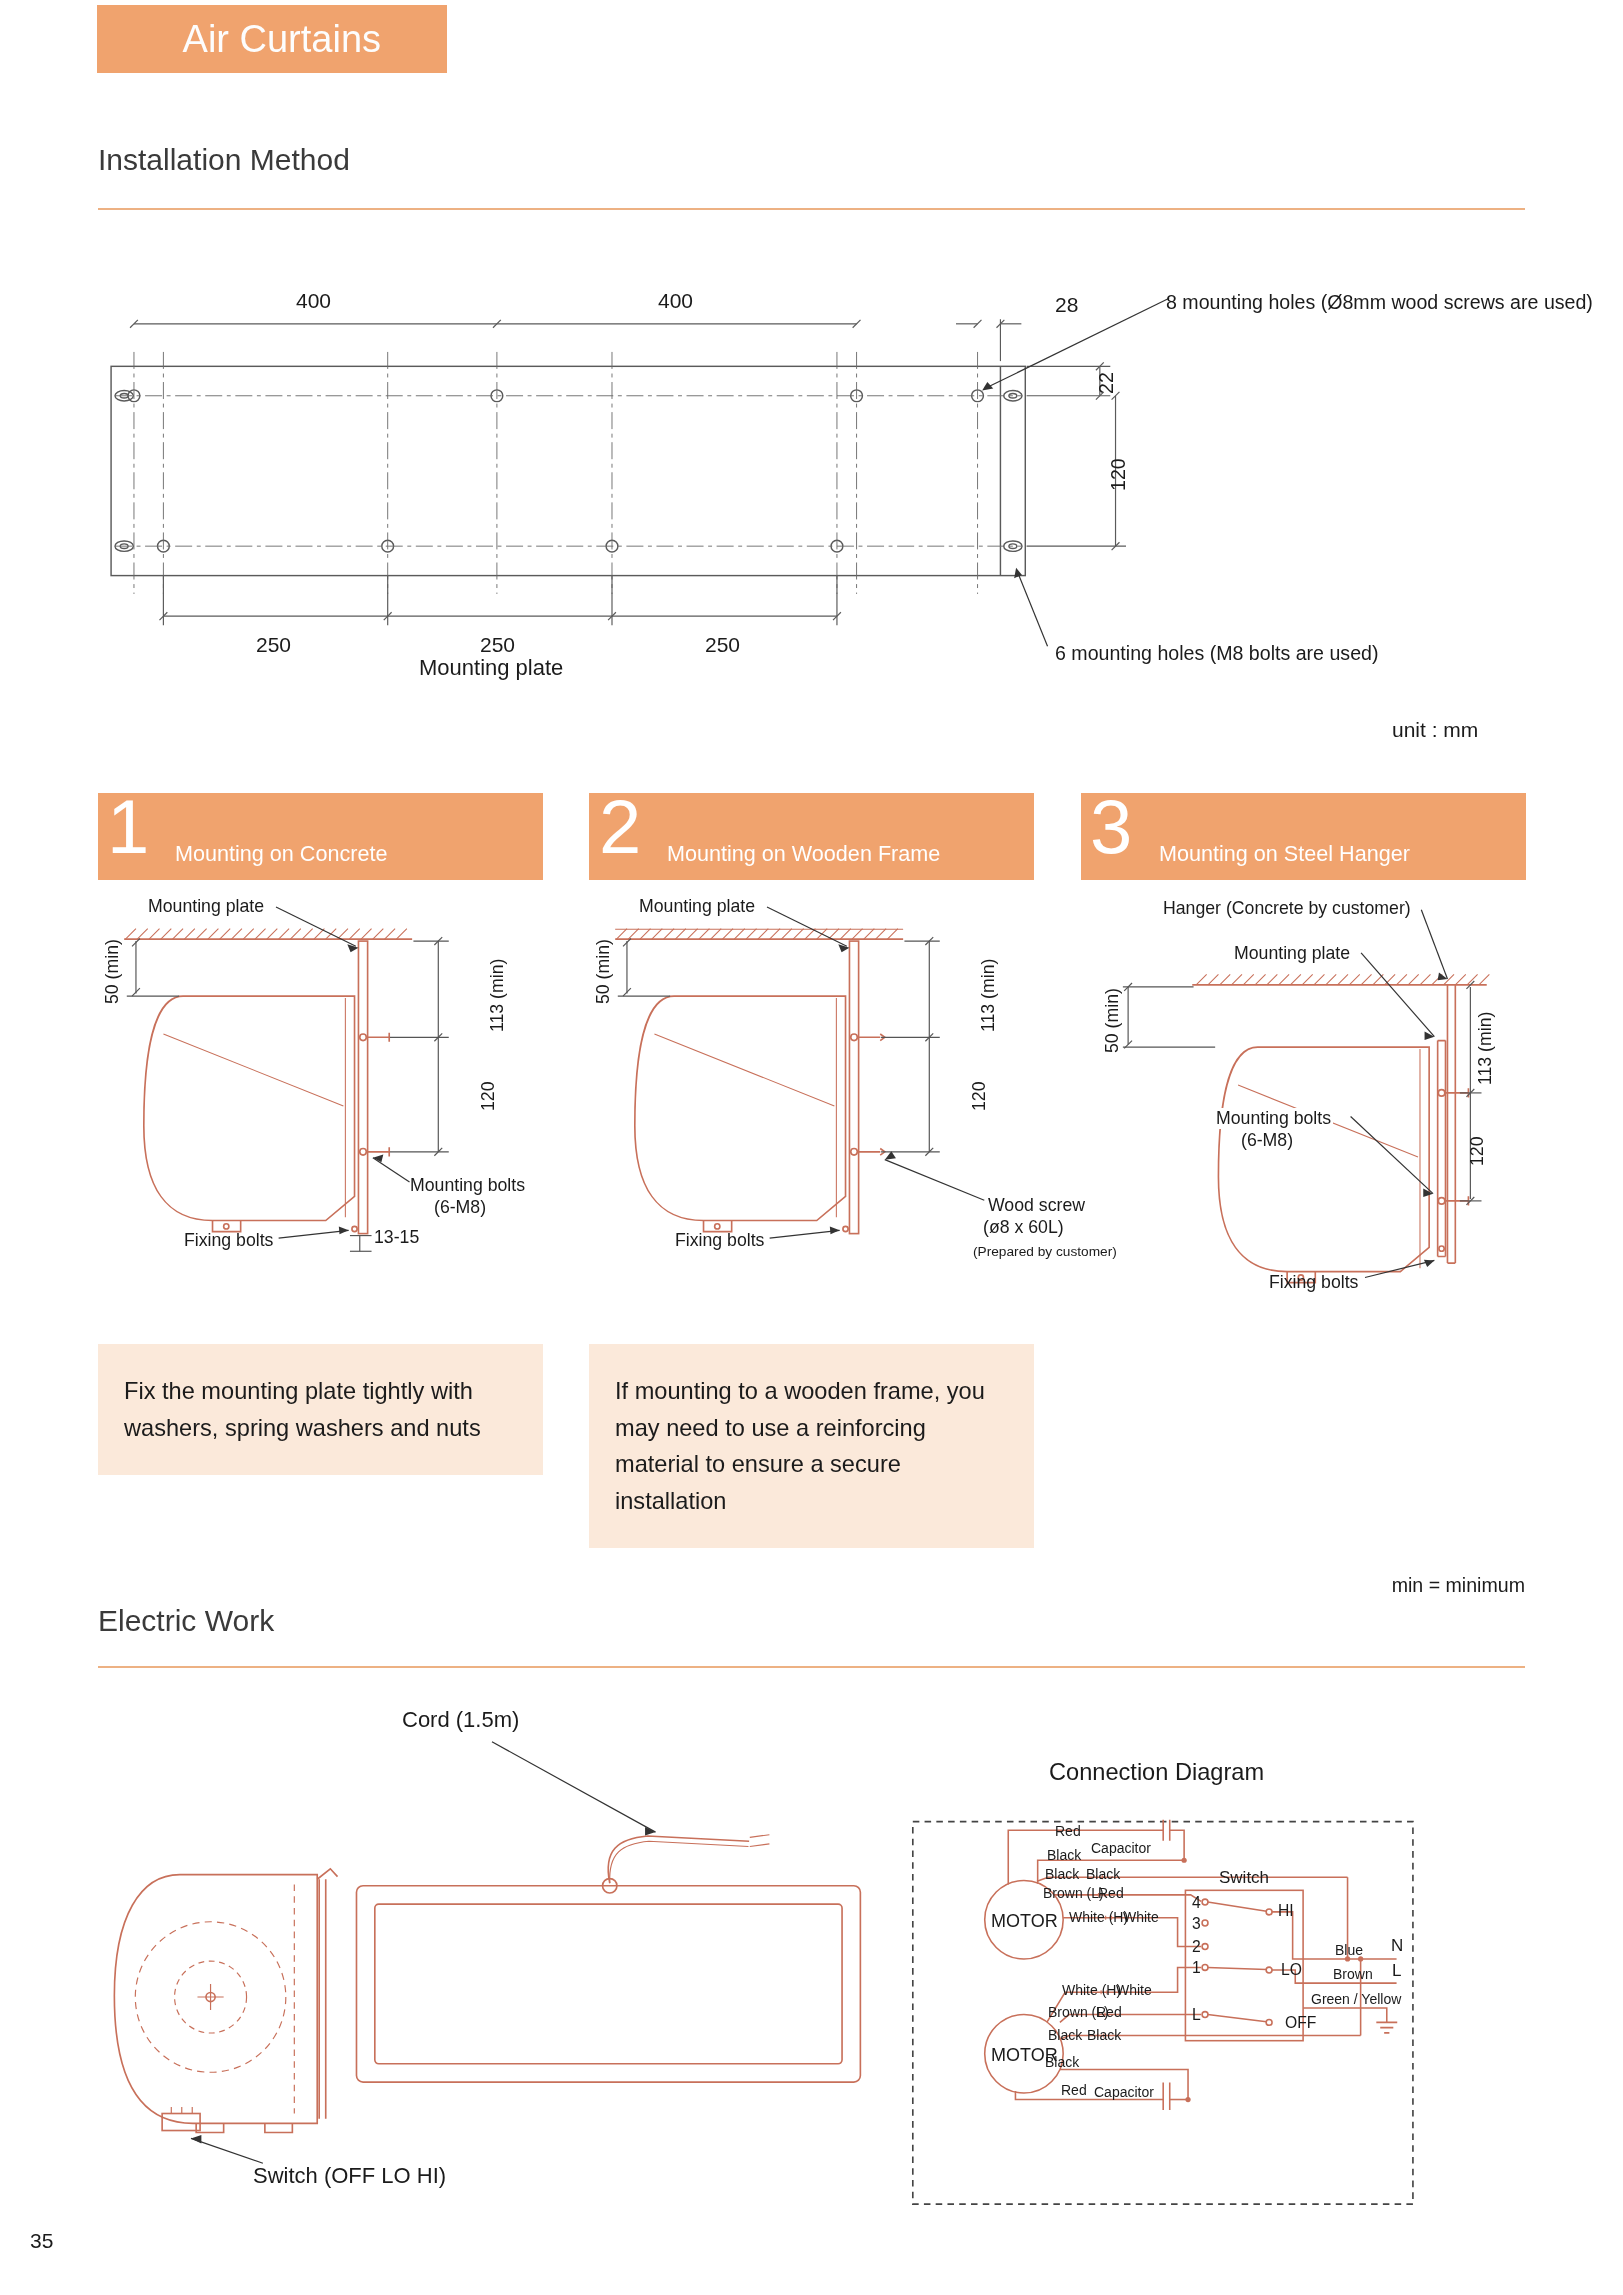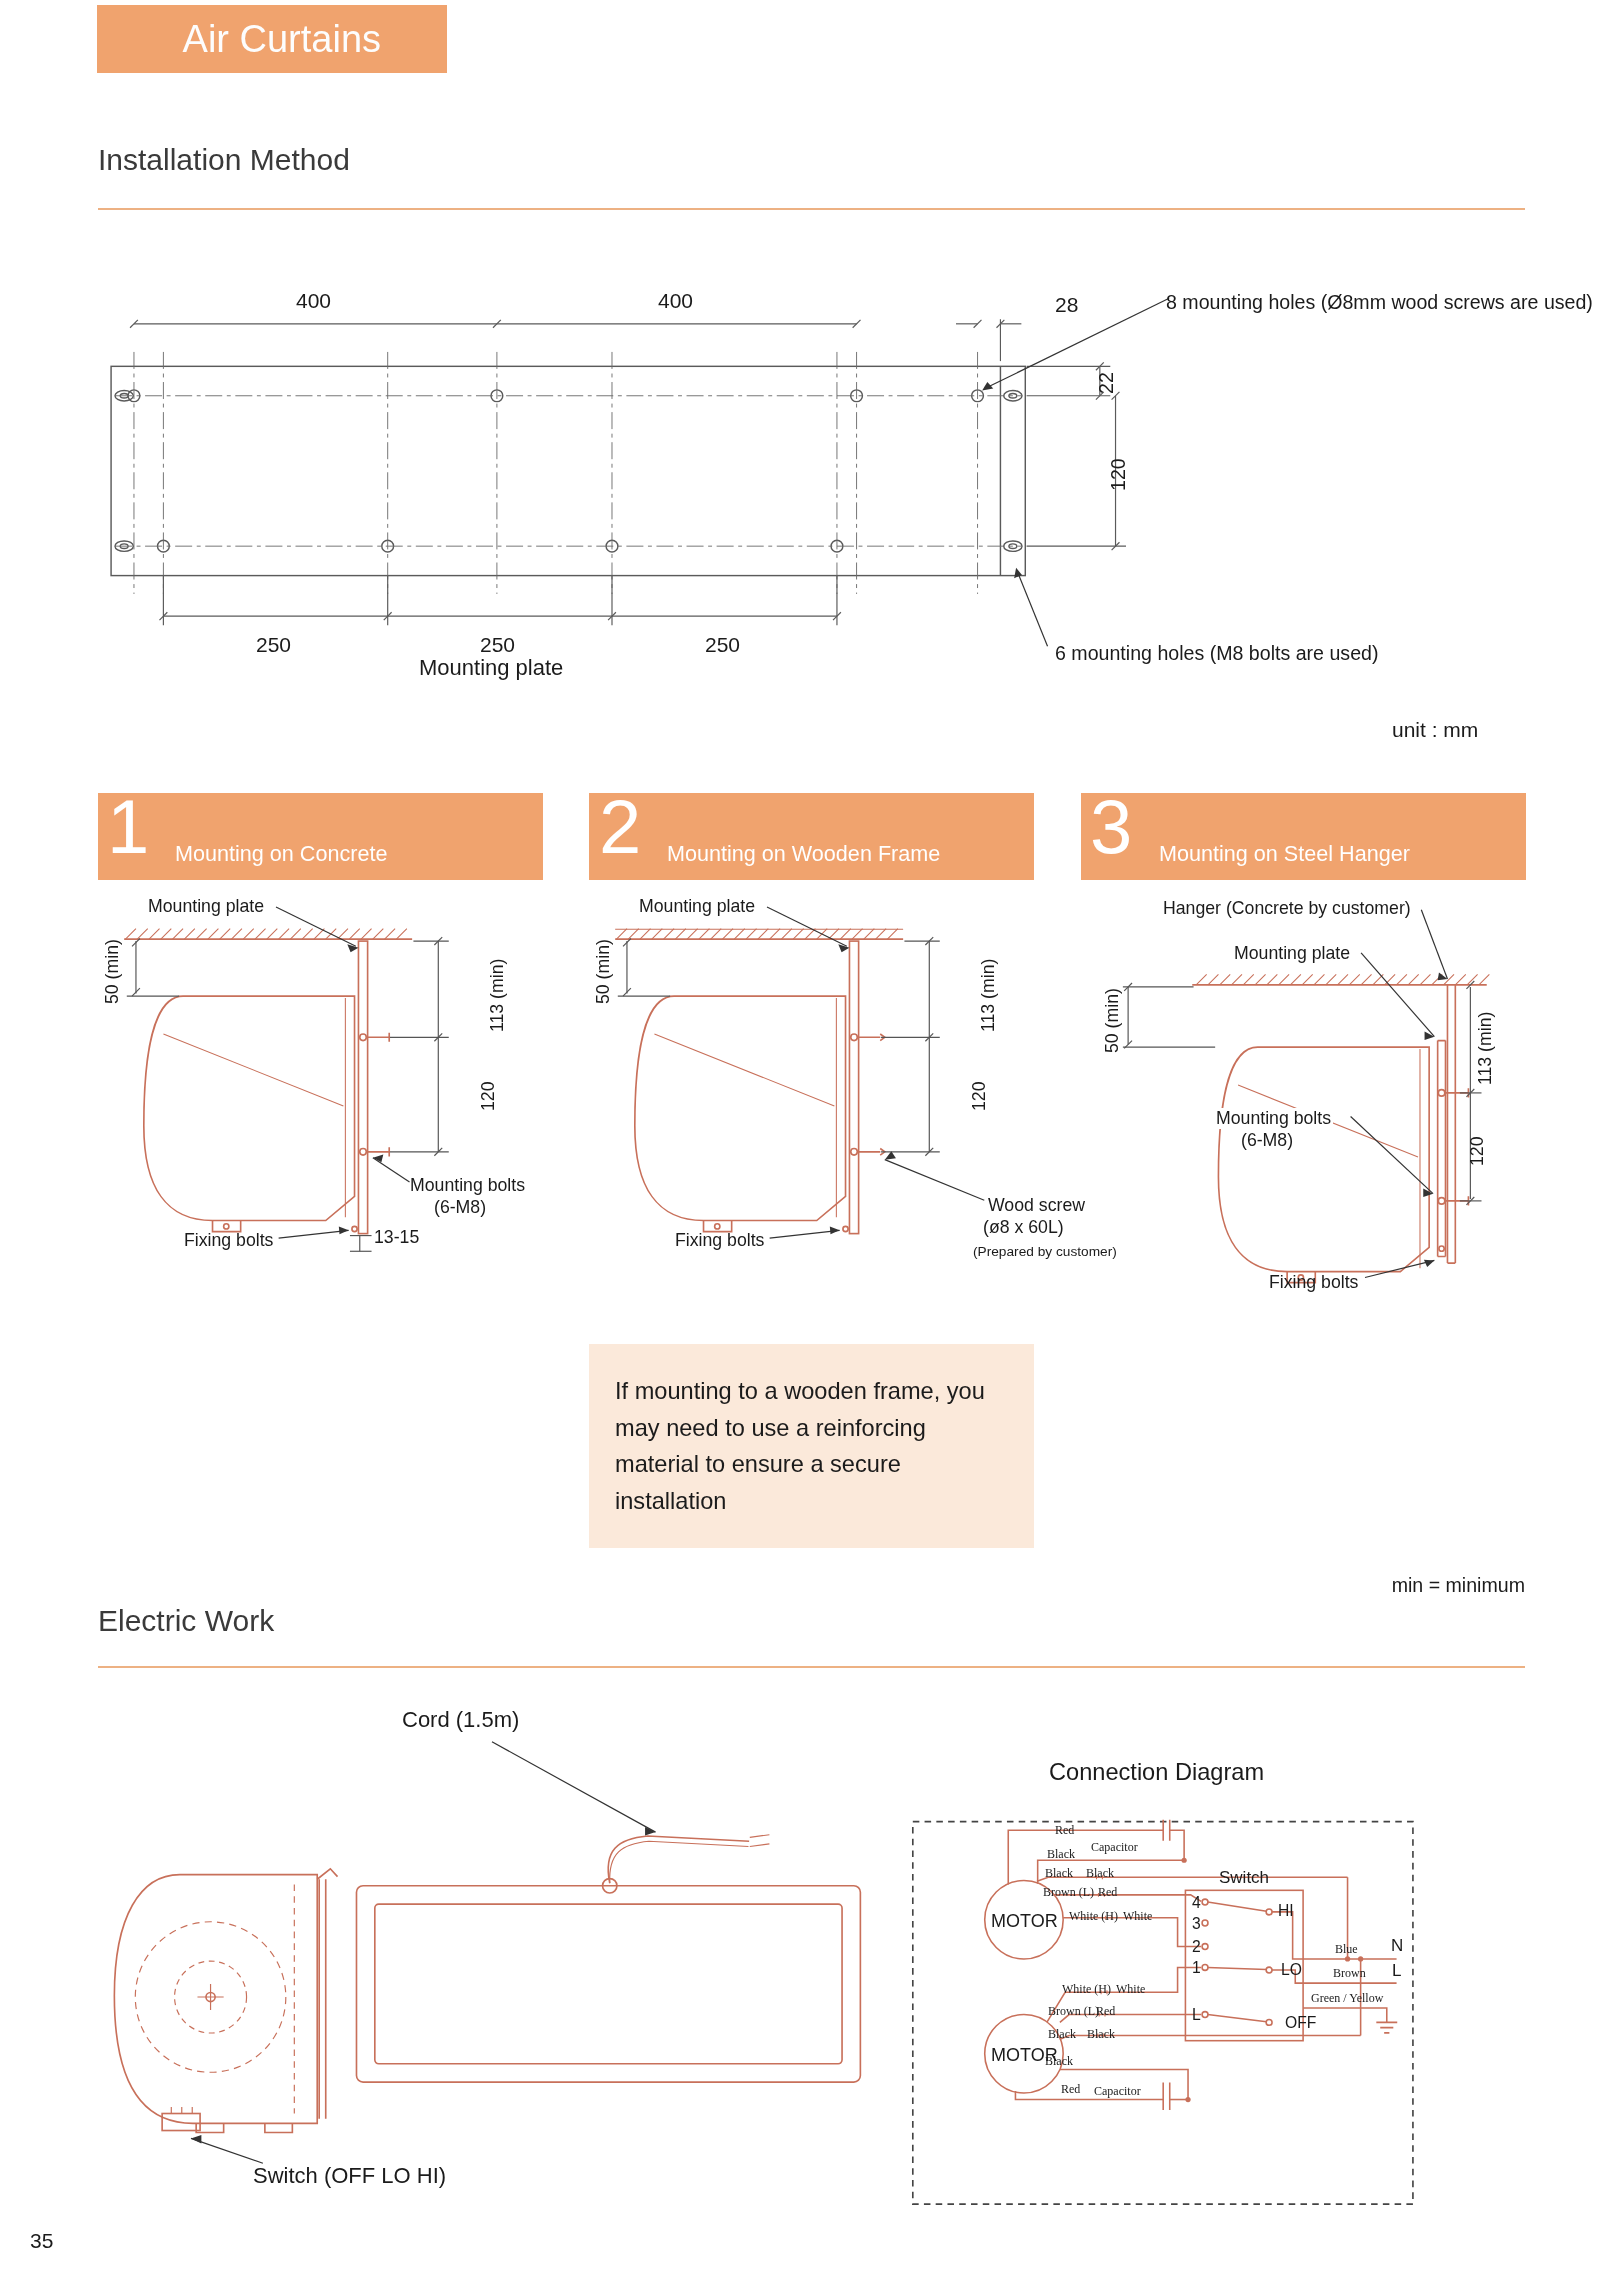--- a/index.html
+++ b/index.html
@@ -5,21 +5,21 @@
   html,body{margin:0;padding:0;background:#fff;}
   .page{position:relative;width:1624px;height:2295px;background:#fff;overflow:hidden;
         font-family:"Liberation Sans", sans-serif;color:#1b1b1b;}
   .badge{position:absolute;left:97px;top:5.2px;width:350px;height:68px;background:#F0A36E;
          color:#FDFDFD;font-size:38px;line-height:68px;padding-left:19.6px;box-sizing:border-box;text-align:center;}
   .h{position:absolute;font-size:30px;color:#3a3a3a;}
   .rule{position:absolute;left:98px;width:1427px;height:2px;background:#EDB183;}
   .L{position:absolute;font-size:17.7px;color:#1b1b1b;white-space:nowrap;line-height:1.2;}
   .V{position:absolute;font-size:17.7px;color:#1b1b1b;white-space:nowrap;line-height:1;
      transform:rotate(-90deg);transform-origin:0 0;}
-  .s21{font-size:13.7px;} .s22{font-size:12px;font-family:Liberation Serif, serif;} .s24{font-size:15.7px;} .s26{font-size:17px;}
+  .s21{font-size:13.7px;} .s22{font-size:14px;} .s24{font-size:15.7px;} .s26{font-size:17px;}
   .s28{font-size:18px;} .s30{font-size:19.6px;} .s32{font-size:21px;} .s34{font-size:22px;} .s36{font-size:23.6px;}
   .band{position:absolute;width:445px;height:87px;background:#F0A36E;}
   .num{position:absolute;color:#fff;font-size:76px;line-height:1;}
   .btitle{position:absolute;color:#fff;font-size:21.6px;white-space:nowrap;}
   .dbox{position:absolute;width:445px;background:#FBE9DA;color:#1b1b1b;font-size:23.6px;
         line-height:1.55;padding:29px 26px;box-sizing:border-box;}
   .wbg{background:#fff;padding:0 2px;}
   svg{position:absolute;}
 </style>
 </head>
@@ -276,20 +276,21 @@
   </svg>
   <div class="L" style="left:1163px;top:898px;">Hanger (Concrete by customer)</div>
   <div class="L" style="left:1234px;top:943px;">Mounting plate</div>
   <div class="V" style="left:1104px;top:1053px;">50 (min)</div>
   <div class="V" style="left:1477px;top:1085px;">113 (min)</div>
   <div class="V" style="left:1469px;top:1166px;">120</div>
   <div class="L wbg" style="left:1214px;top:1108px;">Mounting bolts</div>
   <div class="L wbg" style="left:1239px;top:1130px;">(6-M8)</div>
   <div class="L" style="left:1269px;top:1272px;">Fixing bolts</div>
 
+  <div class="dbox" style="left:98px;top:1344px;">Fix the mounting plate tightly with washers, spring washers and nuts</div>
   <div class="dbox" style="left:589px;top:1344px;">If mounting to a wooden frame, you may need to use a reinforcing material to ensure a secure installation</div>
   <div class="L s30" style="left:1321px;top:1574px;width:204px;text-align:right;">min = minimum</div>
 
   <div class="h" style="left:98px;top:1604px;">Electric Work</div>
   <div class="rule" style="top:1666px;"></div>
 
   <svg style="left:98px;top:1688px;" width="818" height="550" viewBox="0 0 1250 840">
     <g stroke="#C8705A" stroke-width="2.5" fill="none">
       <path d="M125 285 L335 285 L335 665 L145 665 C62 665 25 595 25 470 C25 348 65 285 125 285 Z"></path>
       <circle cx="172" cy="472" r="115" stroke-dasharray="11 8" stroke-width="1.8"></circle>

